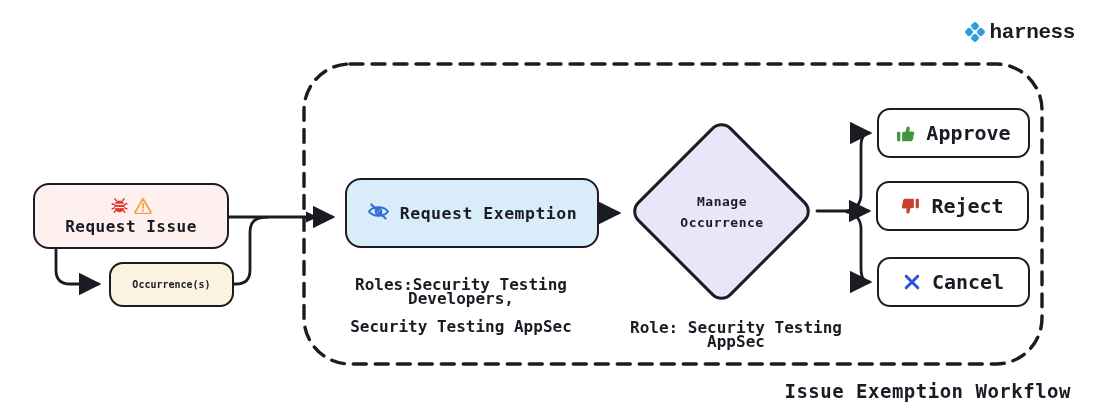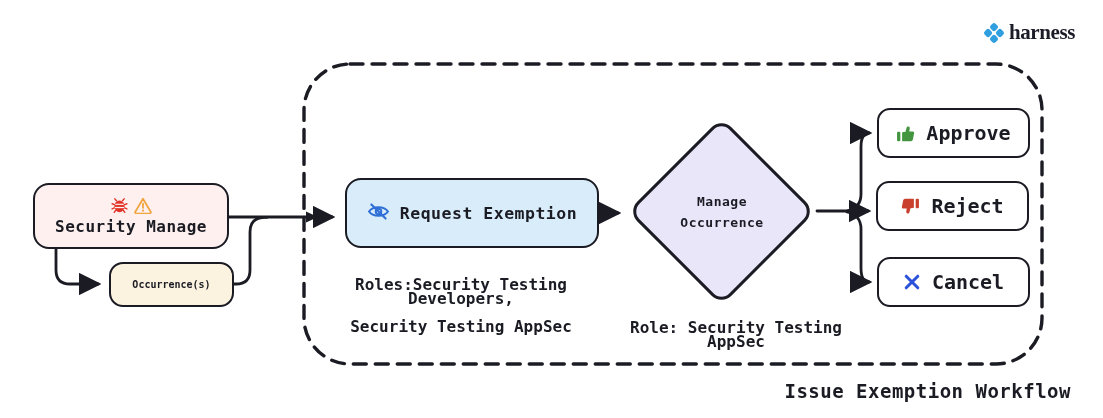--- a/index.html
+++ b/index.html
@@ -71,21 +71,21 @@
   .action .icon{display:flex;align-items:center;}
   .diagram-title{
     position:absolute;right:32px;top:380px;z-index:2;
     font-size:19px;font-weight:bold;letter-spacing:0.5px;
   }
   .logo{
     position:absolute;top:20px;right:28px;z-index:2;
     display:flex;align-items:center;gap:3px;
   }
   .logo-text{
-    font-family:Liberation Serif, serif;
+    font-family:Liberation Mono, monospace;
     font-weight:700;font-size:21px;color:#1c1c28;letter-spacing:-0.4px;
   }
 </style>
 </head>
 <body>
 
 <div class="canvas">
 
   <svg class="overlay" viewBox="0 0 1103 418" xmlns="http://www.w3.org/2000/svg">
     <defs>
@@ -135,21 +135,21 @@
         <ellipse cx="10" cy="11" rx="6" ry="6.8" fill="var(--bug-icon)"></ellipse>
         <line x1="5" y1="8.6" x2="15" y2="8.6" stroke="#fdf0ee" stroke-width="1.4"></line>
         <line x1="4.6" y1="12.4" x2="15.4" y2="12.4" stroke="#fdf0ee" stroke-width="1.4"></line>
       </svg>
       <svg width="18" height="17" viewBox="0 0 18 17">
         <path d="M9,1.8 L16.6,14.6 a1.3,1.3 0 0 1 -1.1,2 H2.5 a1.3,1.3 0 0 1 -1.1,-2 Z" fill="none" stroke="var(--warning-icon)" stroke-width="1.8" stroke-linejoin="round"></path>
         <line x1="9" y1="6.6" x2="9" y2="10.8" stroke="var(--warning-icon)" stroke-width="1.8" stroke-linecap="round"></line>
         <circle cx="9" cy="13.6" r="1.1" fill="var(--warning-icon)"></circle>
       </svg>
     </div>
-    <div>Security Manage</div>
+    <div>Request Issue</div>
   </div>
 
   <div class="node node-occurrence">
     <div>Occurrence(s)</div>
   </div>
 
   <div class="node node-request">
     <span class="icon">
       <svg width="23" height="21" viewBox="0 0 22 20">
         <g stroke="var(--eye-icon)" stroke-width="2" fill="none" stroke-linecap="round">

